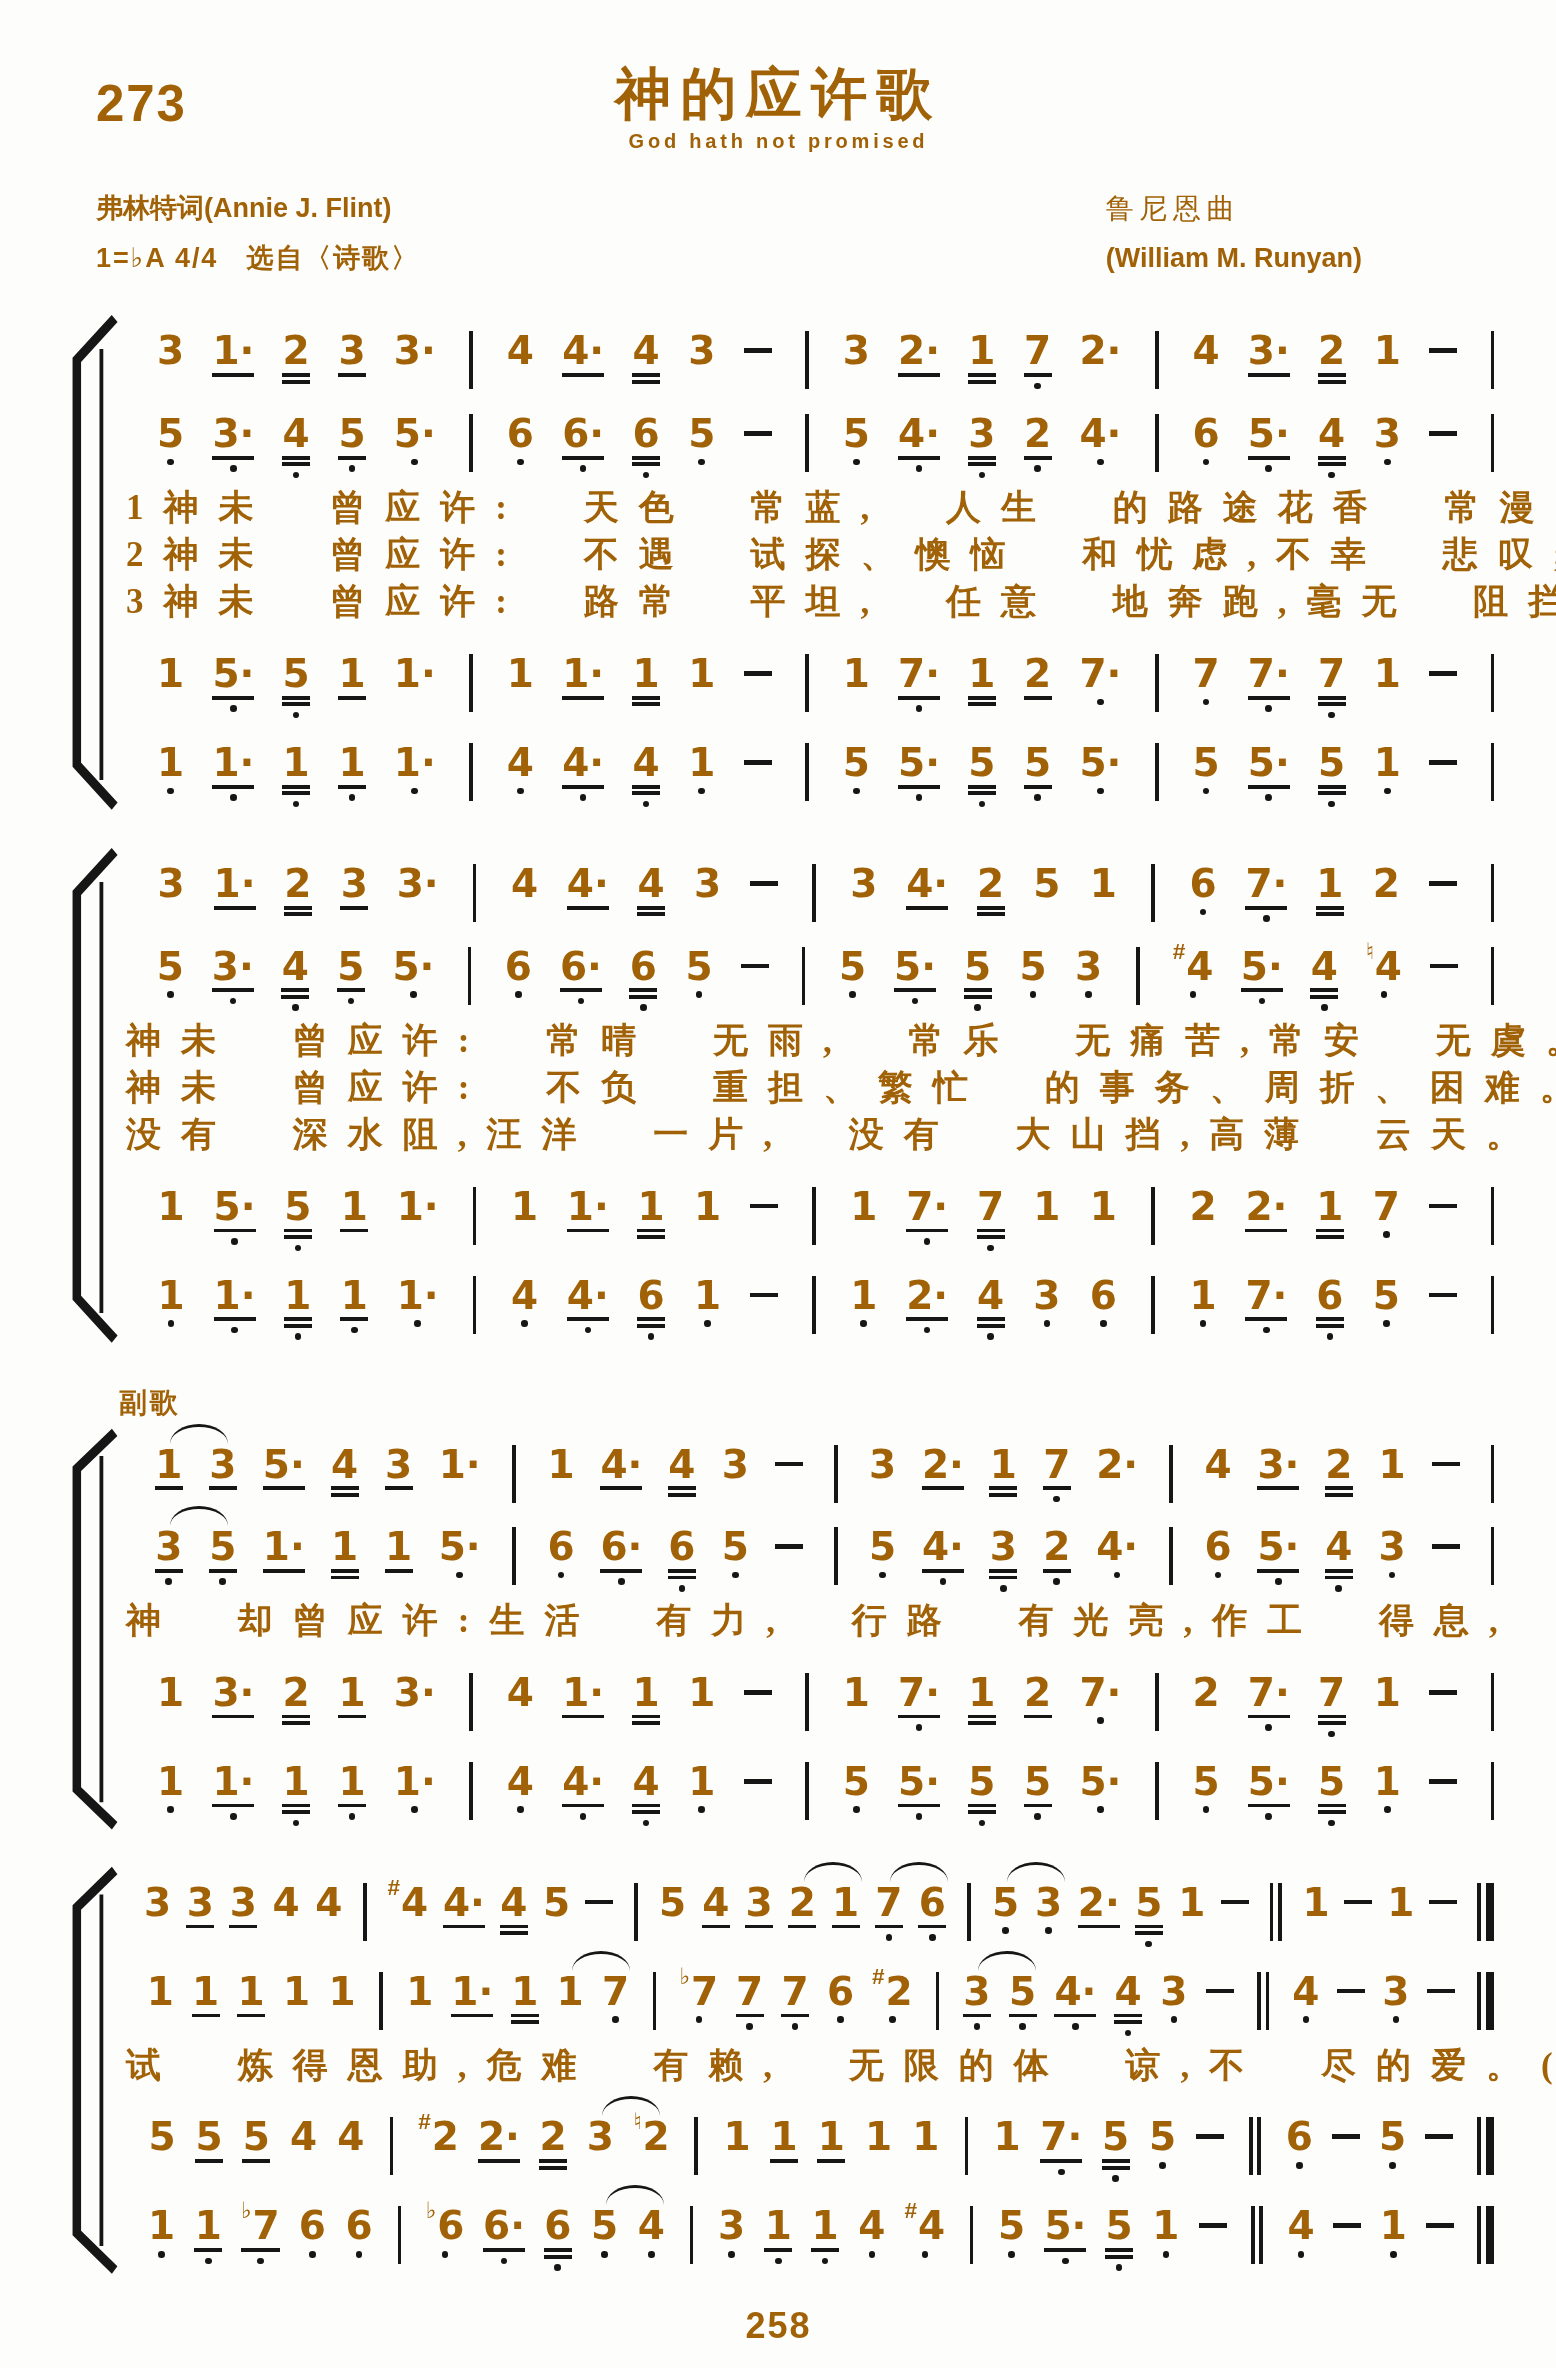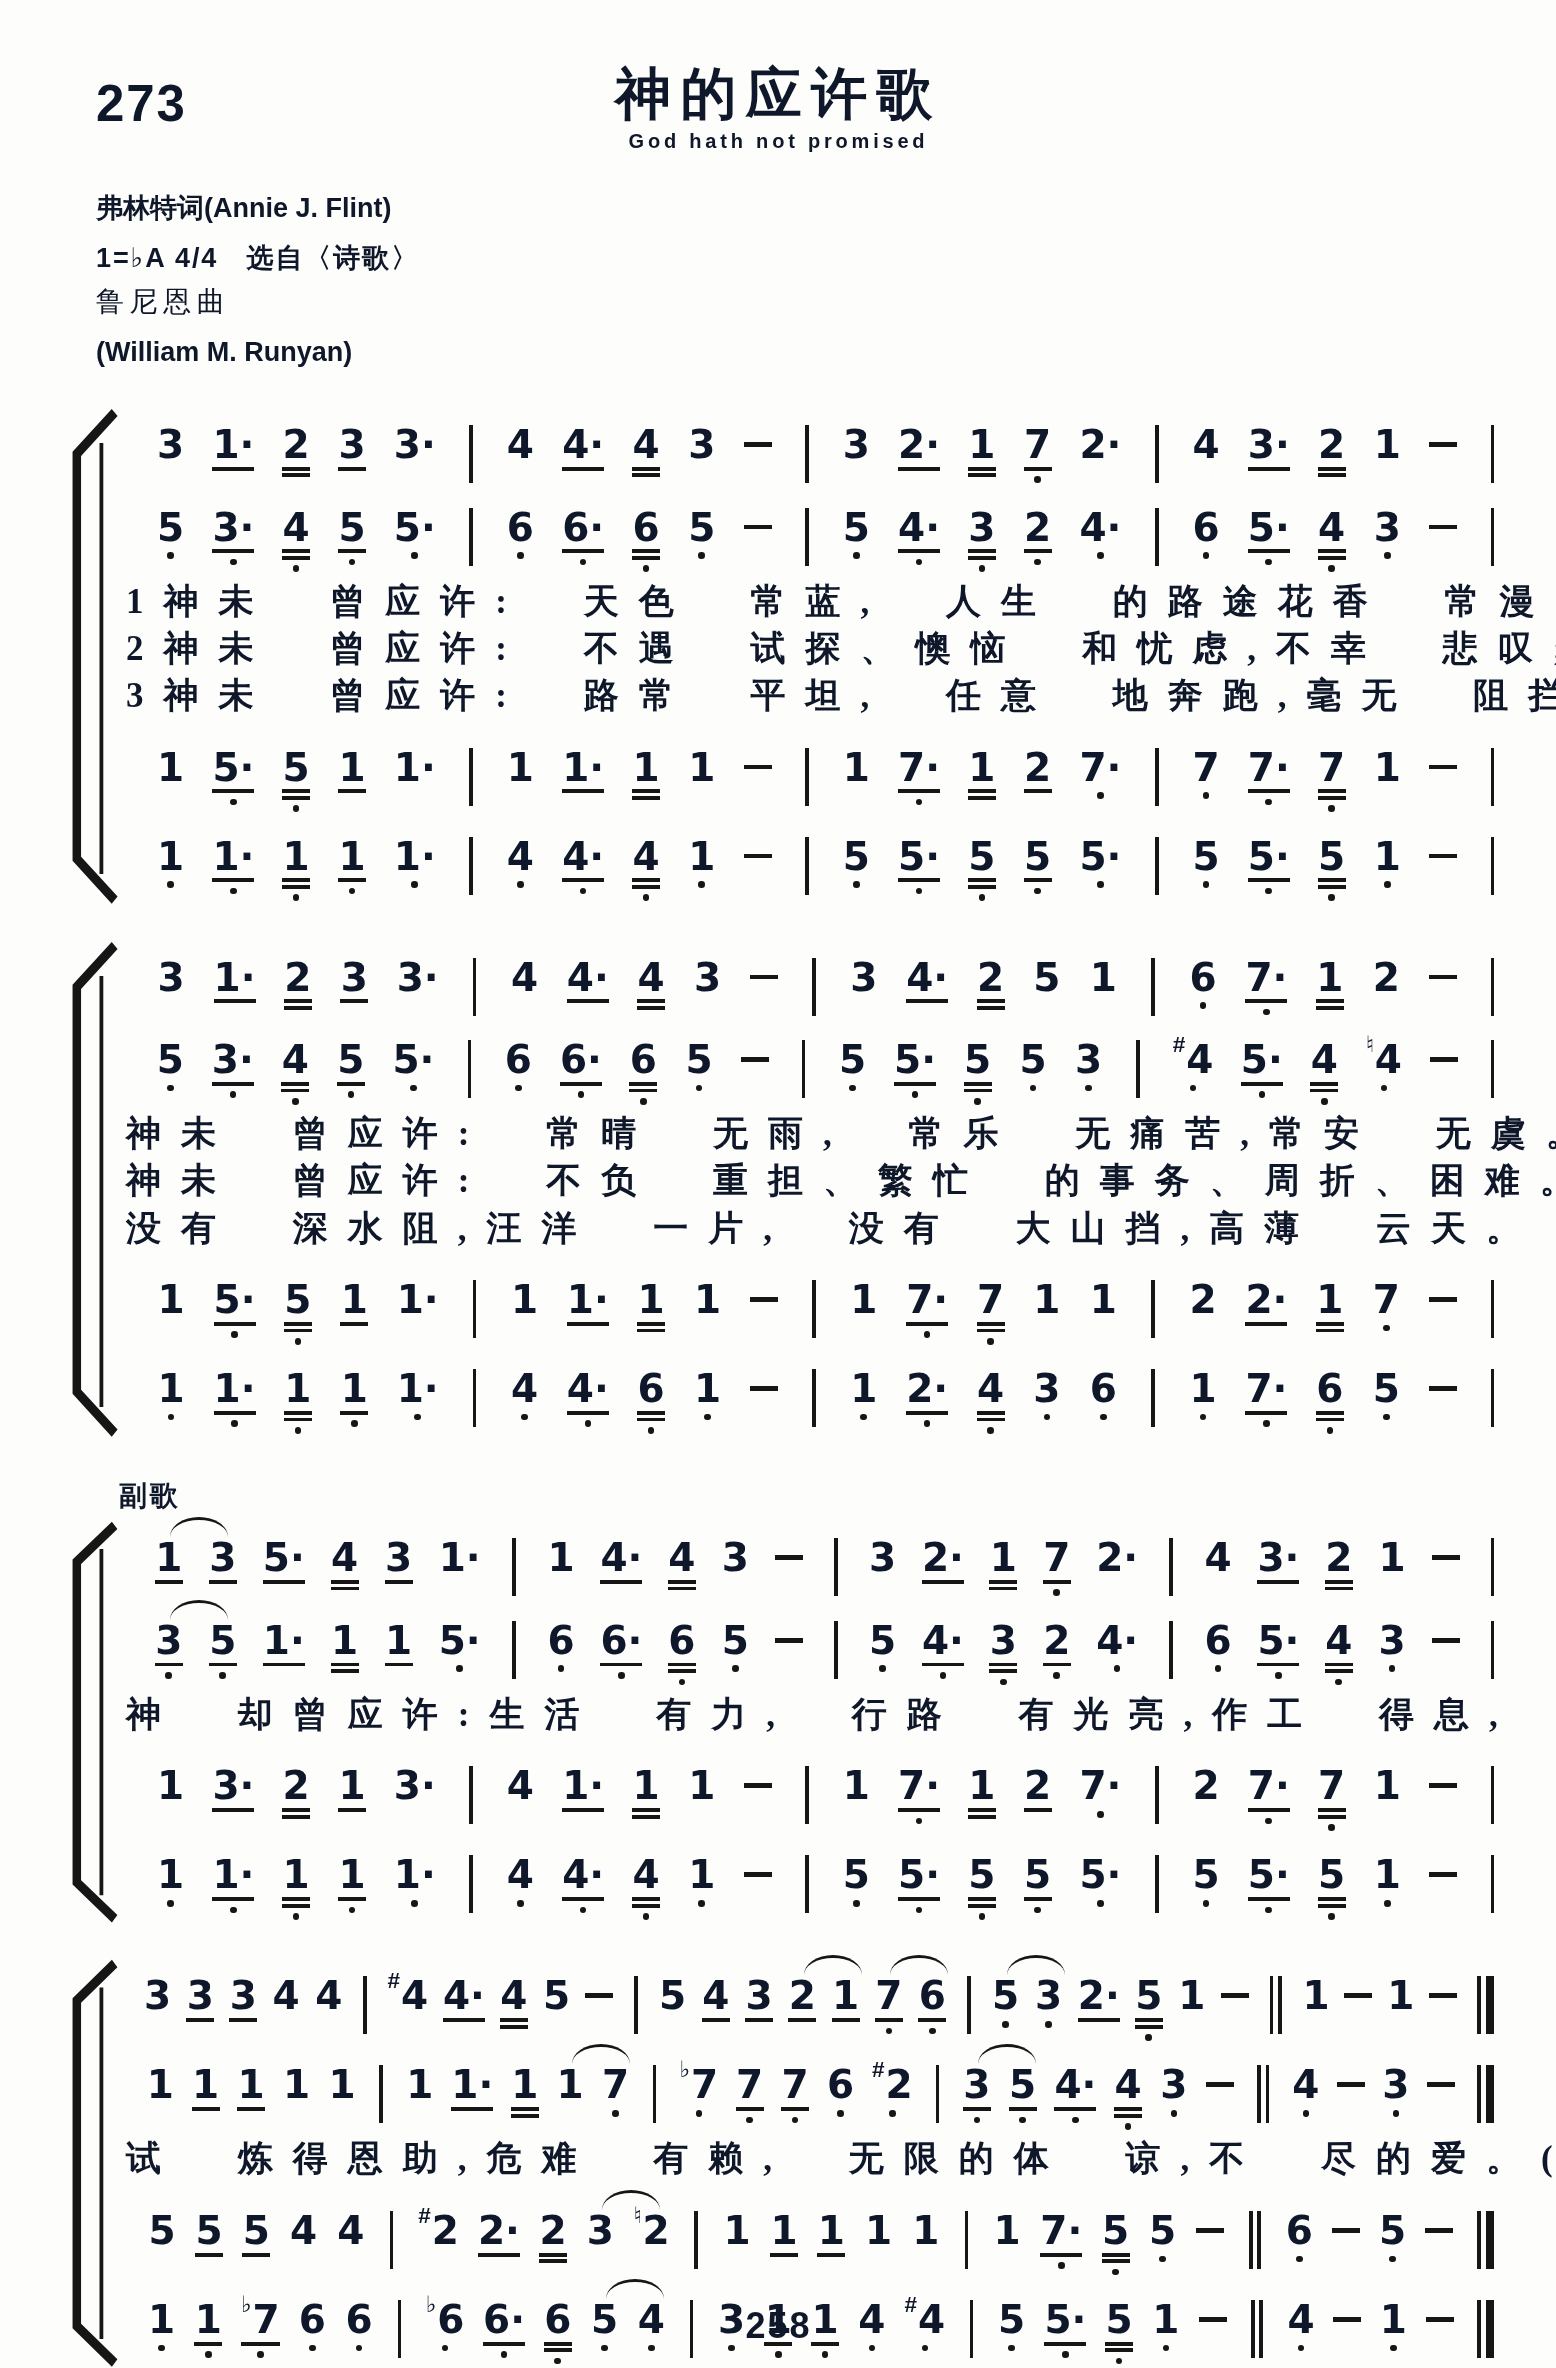--- a/index.html
+++ b/index.html
@@ -2,31 +2,31 @@
 <html style="font-size:15px"><head>
 <meta charset="utf-8">
 <style>
   html,body{margin:0;padding:0;background:#e8e8e4;}
   .page{
     position:relative;
     width:1557px;height:2368px;
     margin:0 auto;
     background:#fdfdfb;
     font-family:"Liberation Sans","DejaVu Sans",sans-serif;
-    color:#0f172a;
+    color:#a16207;
     overflow:hidden;
   }
   .inner{padding:49px 56px 0 56px;}
 
   
   .hdr{position:relative;height:113px;}
   .hymn-no{position:absolute;left:40px;top:24.5px;font-size:51px;font-weight:700;letter-spacing:1.9px;}
   .title{position:absolute;left:0;right:0;top:7.5px;text-align:center;font-size:56px;font-weight:900;letter-spacing:9.4px;}
   .subtitle{position:absolute;left:0;right:0;top:81px;text-align:center;font-size:20px;font-weight:700;letter-spacing:3.8px;}
-  .credits{display:flex;justify-content:space-between;margin:24.5px 17px 0 40px;flex-direction:column;}
+  .credits{display:flex;justify-content:space-between;margin:24.5px 17px 0 40px;}
   .cred-l div,.cred-r div{line-height:1.6;}
   .lyricist{font-size:27px;font-weight:700;}
   .keysig{font-size:27px;font-weight:700;margin-top:7.5px;letter-spacing:1.9px;}
   .cred-r{text-align:left;margin-right:122px;}
   .composer{font-size:28px;font-weight:400;letter-spacing:5.6px;}
   .composer-en{font-size:27px;font-weight:700;margin-top:5.6px;}
 
   
   .system{display:flex;margin-top:32px;}
   .brace{flex:0 0 70px;display:flex;align-items:stretch;}

